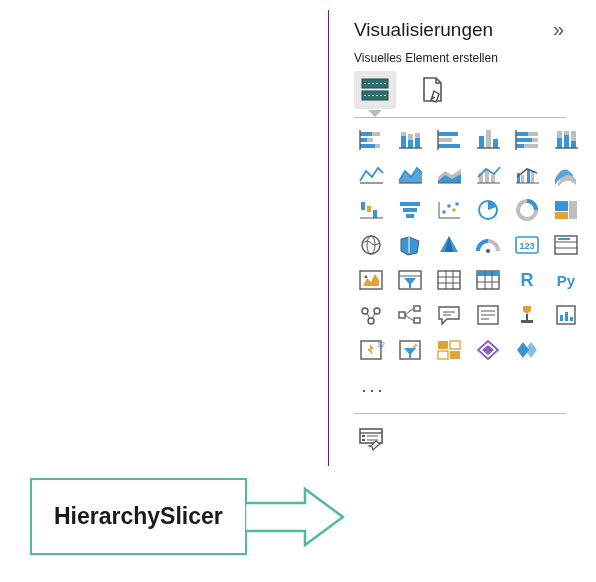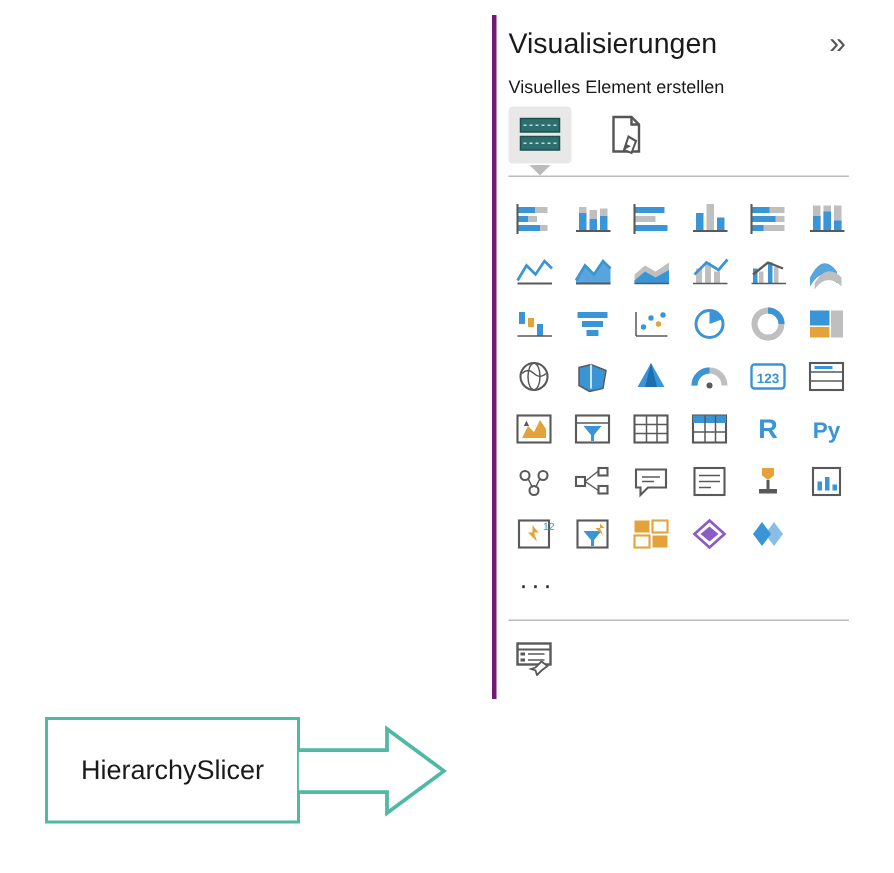--- a/index.html
+++ b/index.html
@@ -10,22 +10,22 @@
     background: #fff;
     font-family: "Segoe UI", Arial, sans-serif;
     color: #1a1a1a;
     position: relative;
   }
   .panel {
     position: absolute;
     left: 328px;
     top: 10px;
     width: 248px;
-    border-left: 3px solid #701a75;
-    padding: 6px 10px 12px 8px;
+    border-left: 1px solid #701a75;
+    padding: 6px 10px 12px 25px;
     box-sizing: border-box;
   }
   .panel-header {
     display: flex;
     align-items: center;
     justify-content: space-between;
     margin-bottom: 8px;
   }
   .panel-title {
     font-size: 19px;
@@ -75,21 +75,21 @@
   }
   .gallery {
     display: grid;
     grid-template-columns: repeat(6, 34px);
     gap: 5px 5px;
   }
   .viz {
     width: 34px;
     height: 30px;
     display: flex;
-    align-items: flex-end;
+    align-items: flex-start;
     justify-content: center;
     cursor: pointer;
     border-radius: 2px;
   }
   svg { display: block; }
   .ellipsis {
     font-size: 18px;
     color: #333;
     letter-spacing: 2px;
     padding: 6px 4px;
@@ -114,22 +114,22 @@
   .callout {
     position: absolute;
     left: 30px;
     top: 478px;
     display: flex;
     align-items: center;
   }
   .callout-box {
     border: 2.5px solid #4fb9a3;
     padding: 23px 22px;
-    font-weight: 400;
-    font-size: 18px;
+    font-weight: 700;
+    font-size: 23px;
     background: #fff;
   }
   .callout-arrow {
     margin-left: -2px;
   }
 </style>
 </head>
 <body>
 
 <div class="panel">

